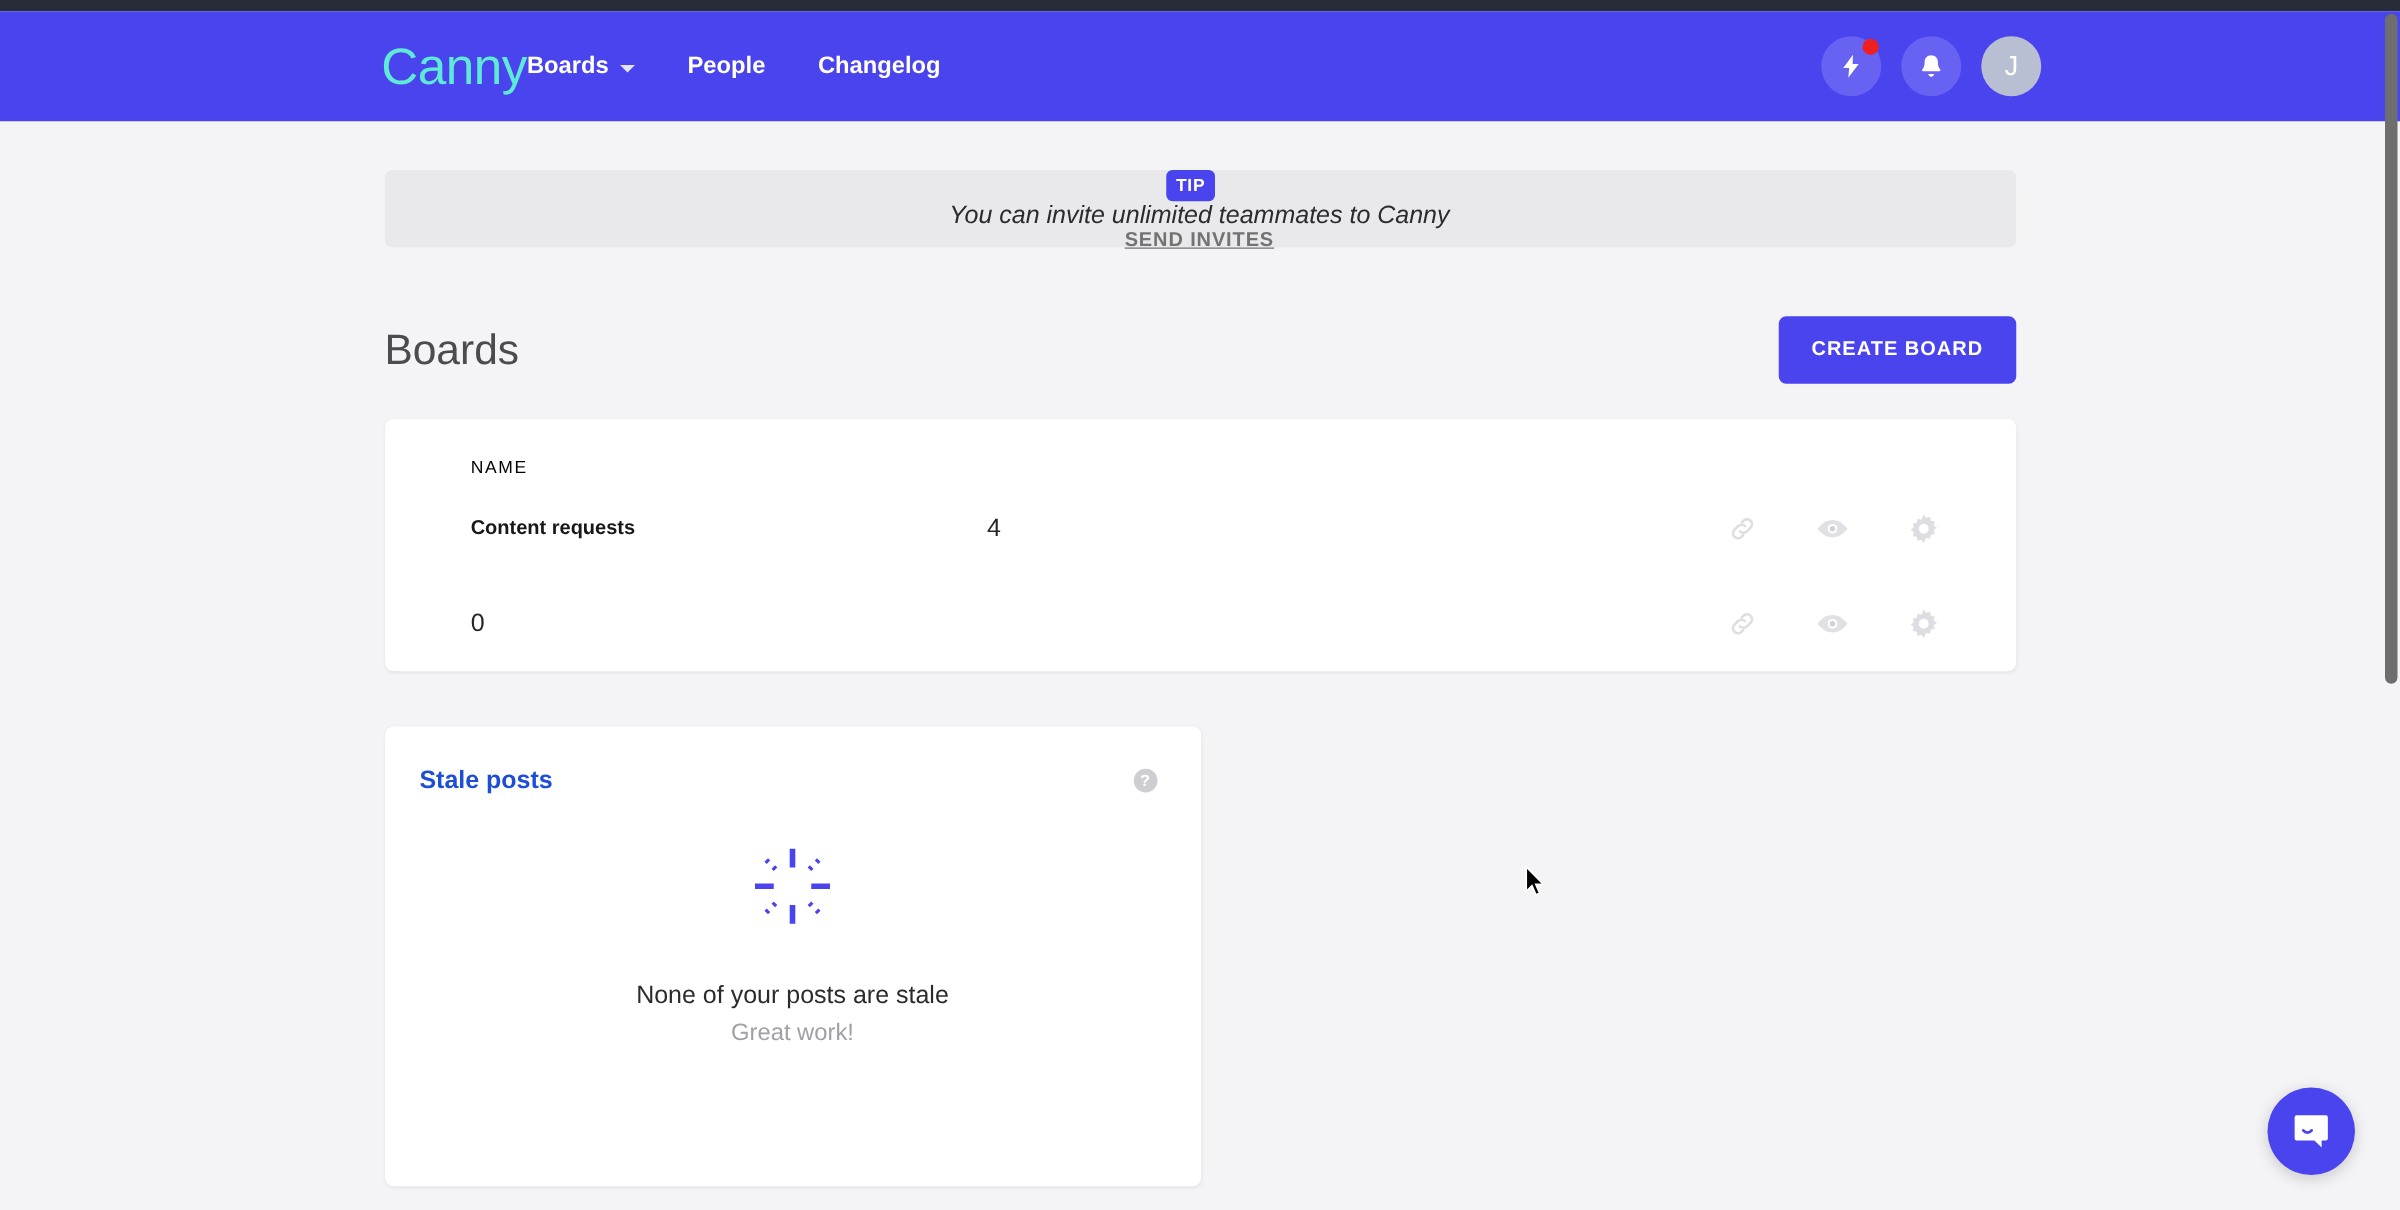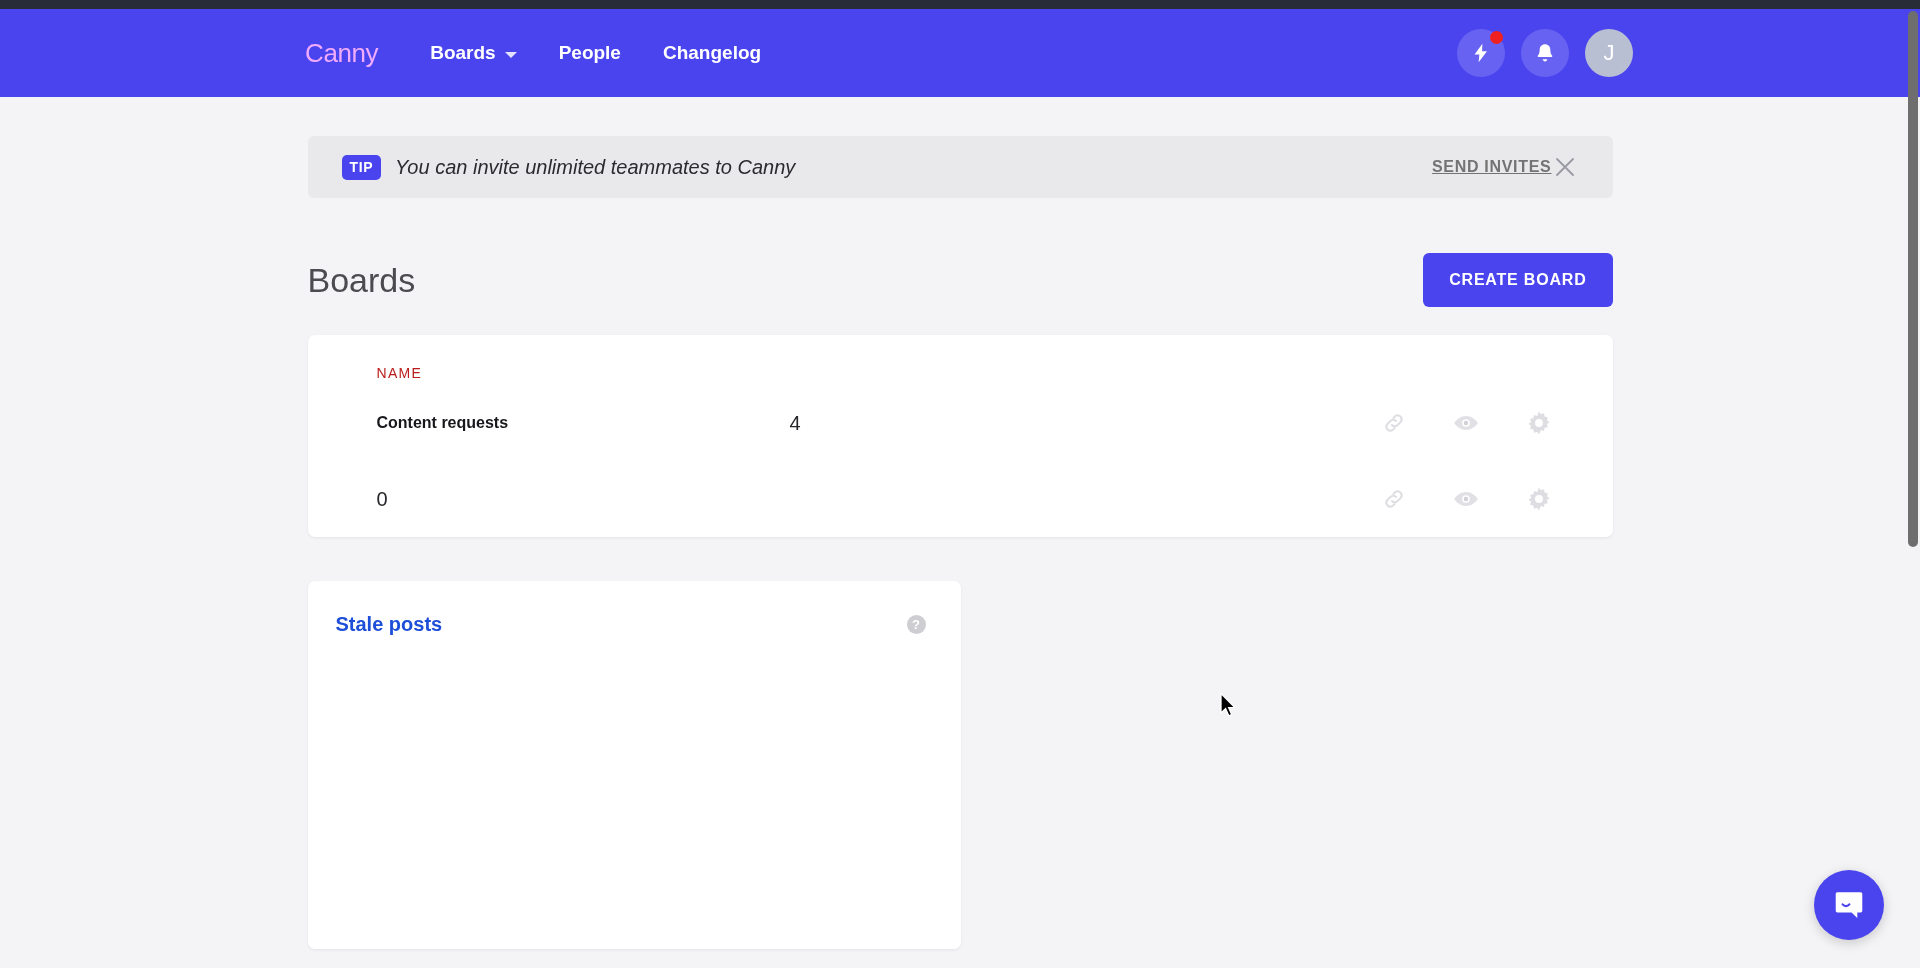--- a/index.html
+++ b/index.html
@@ -21,22 +21,22 @@
   .navbar {
     position: absolute; top: 9px; left: 0; width: 1920px; height: 88px;
     background: #4a44ef;
     display: flex; align-items: center;
   }
   .nav-inner {
     width: 1310px; margin: 0 auto; height: 100%;
     display: flex; align-items: center; position: relative;
   }
   .brand {
-    color: #f0abfc; font-size: 26px; letter-spacing: -0.4px;
-    margin-left: 0px; margin-right: 52px; font-weight: 400;
+    color: #5eead4; font-size: 41px; letter-spacing: -0.4px;
+    margin-left: 0px; font-weight: 400;
   }
   .nav-link {
     color: #ffffff; font-size: 19px; font-weight: bold;
     margin-right: 42px; display: flex; align-items: center; gap: 9px;
     cursor: pointer; white-space: nowrap;
   }
   .chev {
     width: 0; height: 0; border-left: 6px solid transparent;
     border-right: 6px solid transparent; border-top: 6px solid rgba(255,255,255,.85);
     margin-top: 3px;
@@ -62,21 +62,21 @@
     cursor: pointer;
   }
 
   
   .content { position: absolute; top: 97px; left: 0; width: 1920px; }
   .container { width: 1305px; margin: 0 auto; }
 
   
   .tip-banner {
     margin-top: 39px; height: 62px; background: #e9e9ec; border-radius: 6px;
-    display: flex; align-items: center; padding: 0 35px 0 34px;
+    display: flex; align-items: center; padding: 0 35px 0 34px; flex-direction: column;
   }
   .tip-badge {
     background: #4a44ef; color: #fff; font-size: 14px; font-weight: bold;
     letter-spacing: 0.6px; border-radius: 5px; padding: 4px 8px 5px; margin-right: 14px;
   }
   .tip-text { font-size: 20px; color: #2b2b2f; font-style: italic; }
   .tip-spacer { flex: 1; }
   .send-invites {
     color: #737373; font-size: 16px; font-weight: bold; letter-spacing: 0.7px;
     text-decoration: underline; cursor: pointer; 
@@ -97,21 +97,21 @@
   
   .card {
     background: #ffffff; border-radius: 7px; margin-top: 28px;
     box-shadow: 0 1px 3px rgba(0,0,0,0.07);
   }
   .table { width: 100%; }
   .thead {
     display: flex; align-items: center; padding: 30px 40px 4px 69px;
   }
   .th {
-    font-size: 14px; letter-spacing: 1.3px; color: #b91c1c; font-weight: 400;
+    font-size: 14px; letter-spacing: 1.3px; color: #000000; font-weight: 400;
   }
   .col-name { width: 413px; }
   .col-posts { flex: 1; }
   .trow {
     display: flex; align-items: center; padding: 24px 40px 24px 69px;
   }
   .cell-name { width: 413px; font-size: 16px; font-weight: bold; color: #18181c; }
   .cell-posts { flex: 1; font-size: 20px; color: #26262b; }
   .row-actions { display: flex; align-items: center; gap: 45px; padding-right: 20px; }
   .row-icon { cursor: pointer; display: block; opacity: .85; }
@@ -266,20 +266,40 @@
             </div>
           </div>
         </div>
       </div>
 
       <div class="stale-card">
         <div class="stale-head">
           <div class="stale-title">Stale posts</div>
           <div class="help-icon">?</div>
         </div>
+        <div class="stale-body">
+          <div class="spinner">
+            <svg width="64" height="64" viewBox="0 0 64 64">
+              <g stroke="#4a44ef" stroke-width="4.5" stroke-linecap="butt">
+                <line x1="32" y1="2" x2="32" y2="17"></line>
+                <line x1="32" y1="47" x2="32" y2="62"></line>
+                <line x1="2" y1="32" x2="17" y2="32"></line>
+                <line x1="47" y1="32" x2="62" y2="32"></line>
+              </g>
+              <g stroke="#4a44ef" stroke-width="4" stroke-linecap="butt" stroke-dasharray="2.5 5.5">
+                <line x1="11" y1="11" x2="22" y2="22"></line>
+                <line x1="53" y1="11" x2="42" y2="22"></line>
+                <line x1="11" y1="53" x2="22" y2="42"></line>
+                <line x1="53" y1="53" x2="42" y2="42"></line>
+              </g>
+            </svg>
+          </div>
+          <div class="empty-main">None of your posts are stale</div>
+          <div class="empty-sub">Great work!</div>
+        </div>
       </div>
 
     </div>
   </div>
 
   <div class="intercom">
     <svg width="34" height="34" viewBox="0 0 32 32">
       <path d="M5 4h22a1.5 1.5 0 0 1 1.5 1.5v16A1.5 1.5 0 0 1 27 23h-3.2v5.2L18.4 23H5a1.5 1.5 0 0 1-1.5-1.5v-16A1.5 1.5 0 0 1 5 4z" fill="#ffffff"></path>
       <path d="M10 15.4c1.7 2.1 4.6 2.1 6.3 0" stroke="#4a44ef" stroke-width="2.1" fill="none" stroke-linecap="round"></path>
     </svg>

